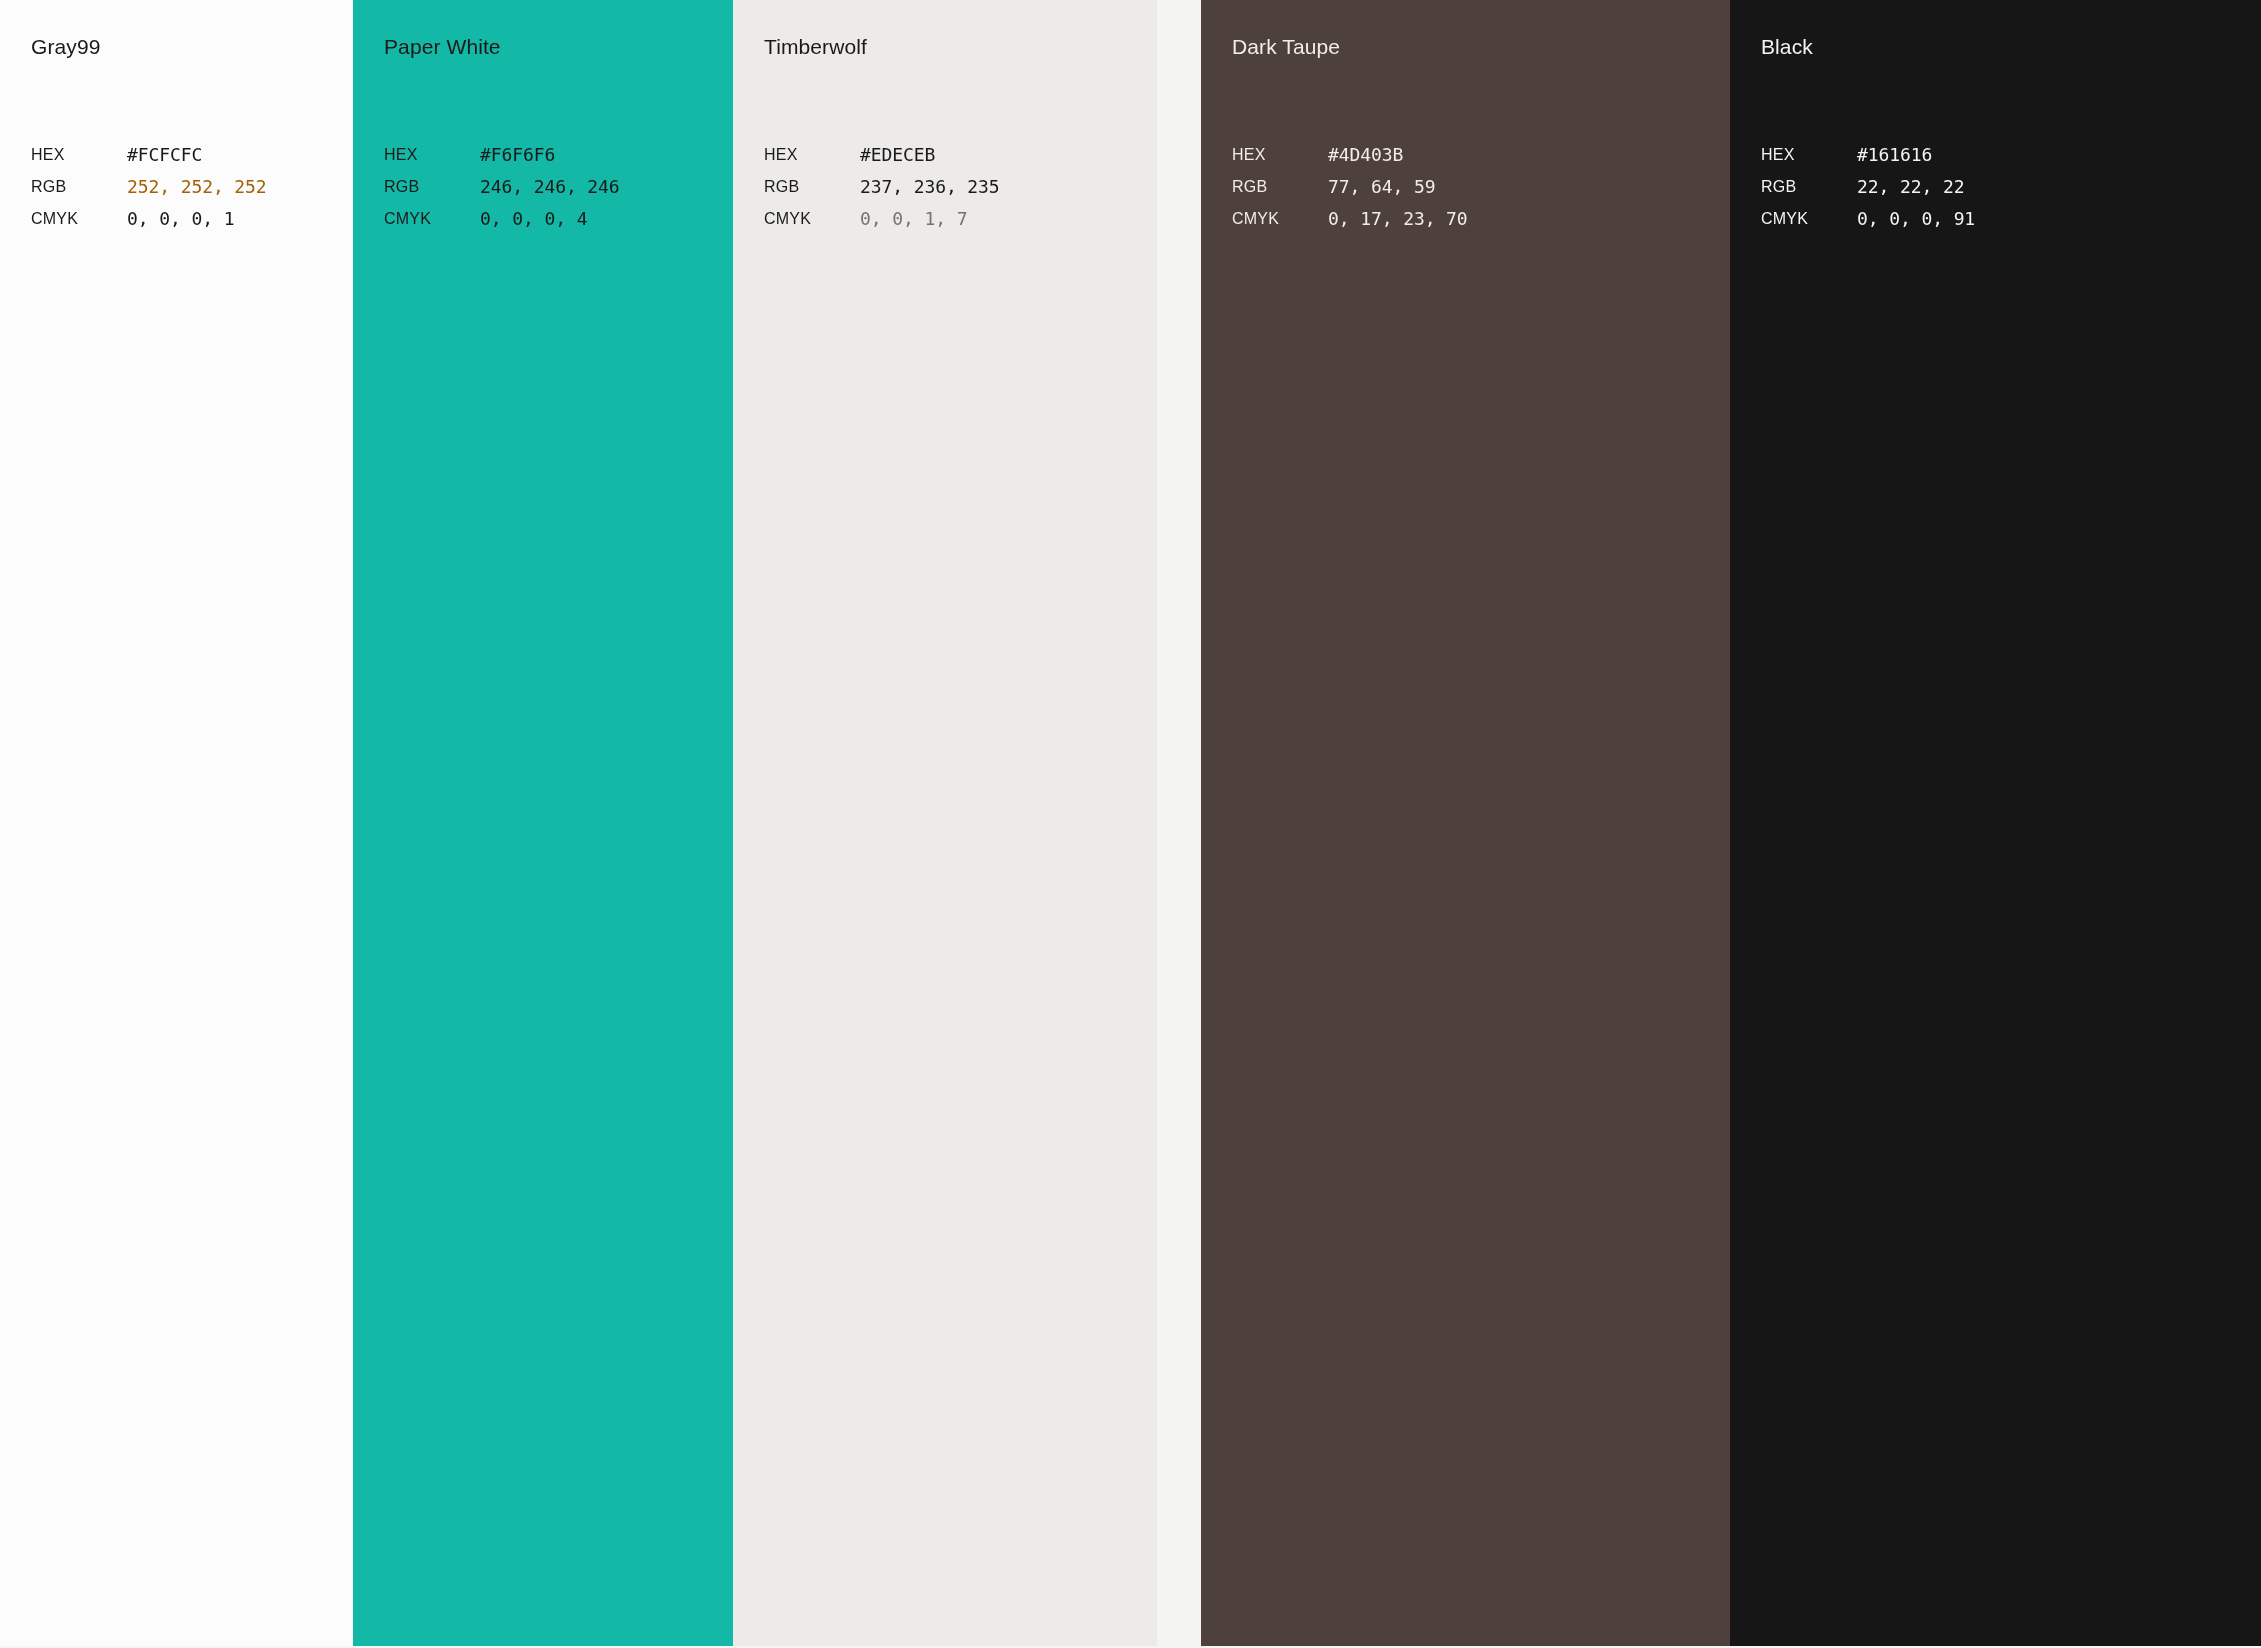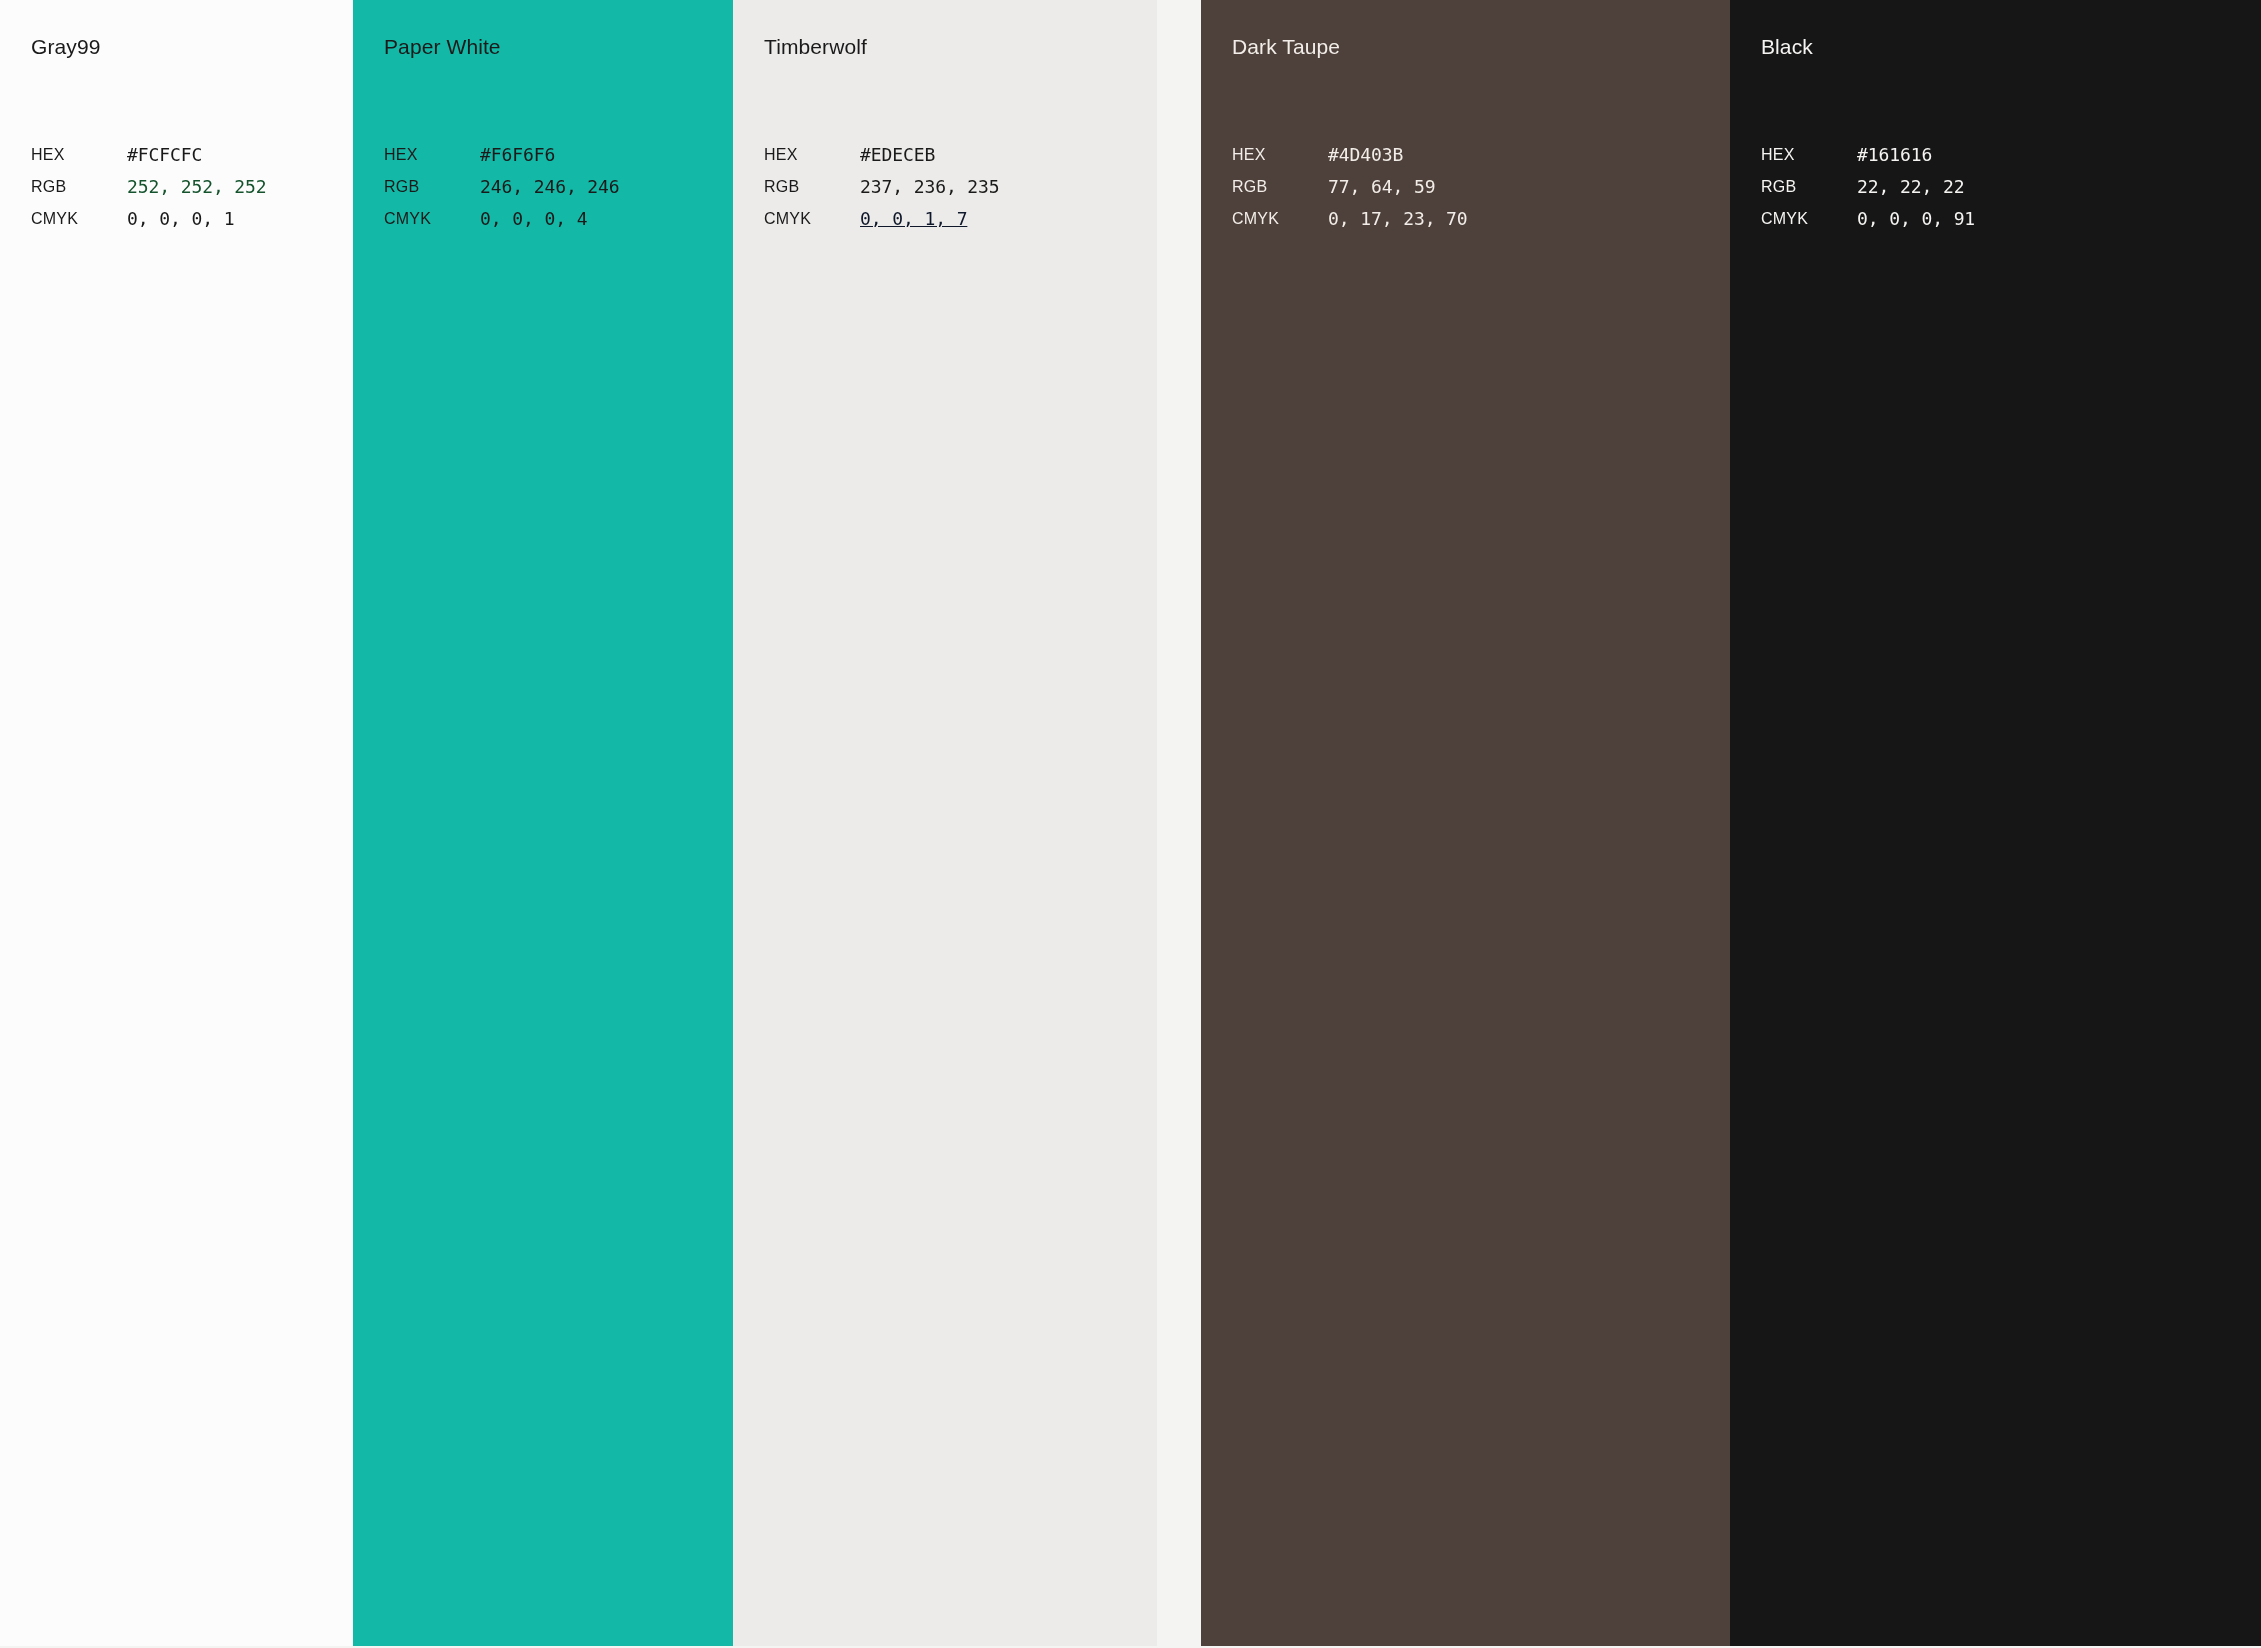--- a/index.html
+++ b/index.html
@@ -89,21 +89,21 @@
 
   <section class="swatch-panel" id="panel-0" style="background-color: rgb(252, 252, 252);">
     <div class="swatch-name" style="color: rgb(26, 26, 26);">Gray99</div>
     <div class="spec-table">
       <div class="spec-row">
         <span class="spec-label" style="color: rgb(26, 26, 26);">HEX</span>
         <span class="spec-value" style="color: rgb(26, 26, 26);">#FCFCFC</span>
       </div>
       <div class="spec-row">
         <span class="spec-label" style="color: rgb(26, 26, 26);">RGB</span>
-        <span class="spec-value" style="color: #14532d;">252, 252, 252</span>
+        <span class="spec-value" style="color: #a16207;">252, 252, 252</span>
       </div>
       <div class="spec-row">
         <span class="spec-label" style="color: rgb(26, 26, 26);">CMYK</span>
         <span class="spec-value" style="color: rgb(26, 26, 26);">0, 0, 0, 1</span>
       </div>
     </div>
   </section>
 
   <section class="swatch-panel" id="panel-1" style="background-color: #14b8a6;">
     <div class="swatch-name" style="color: rgb(26, 26, 26);">Paper White</div>
@@ -129,21 +129,21 @@
       <div class="spec-row">
         <span class="spec-label" style="color: rgb(26, 26, 26);">HEX</span>
         <span class="spec-value" style="color: rgb(26, 26, 26);">#EDECEB</span>
       </div>
       <div class="spec-row">
         <span class="spec-label" style="color: rgb(26, 26, 26);">RGB</span>
         <span class="spec-value" style="color: rgb(26, 26, 26);">237, 236, 235</span>
       </div>
       <div class="spec-row">
         <span class="spec-label" style="color: rgb(26, 26, 26);">CMYK</span>
-        <span class="spec-value" style="color: #0f172a; text-decoration: underline;">0, 0, 1, 7</span>
+        <span class="spec-value" style="color: #737373;">0, 0, 1, 7</span>
       </div>
     </div>
   </section>
 
   <section class="swatch-panel" id="panel-3" style="background-color: rgb(78, 64, 59);">
     <div class="swatch-name" style="color: rgb(242, 237, 232);">Dark Taupe</div>
     <div class="spec-table">
       <div class="spec-row">
         <span class="spec-label" style="color: rgb(242, 237, 232);">HEX</span>
         <span class="spec-value" style="color: rgb(242, 237, 232);">#4D403B</span>

